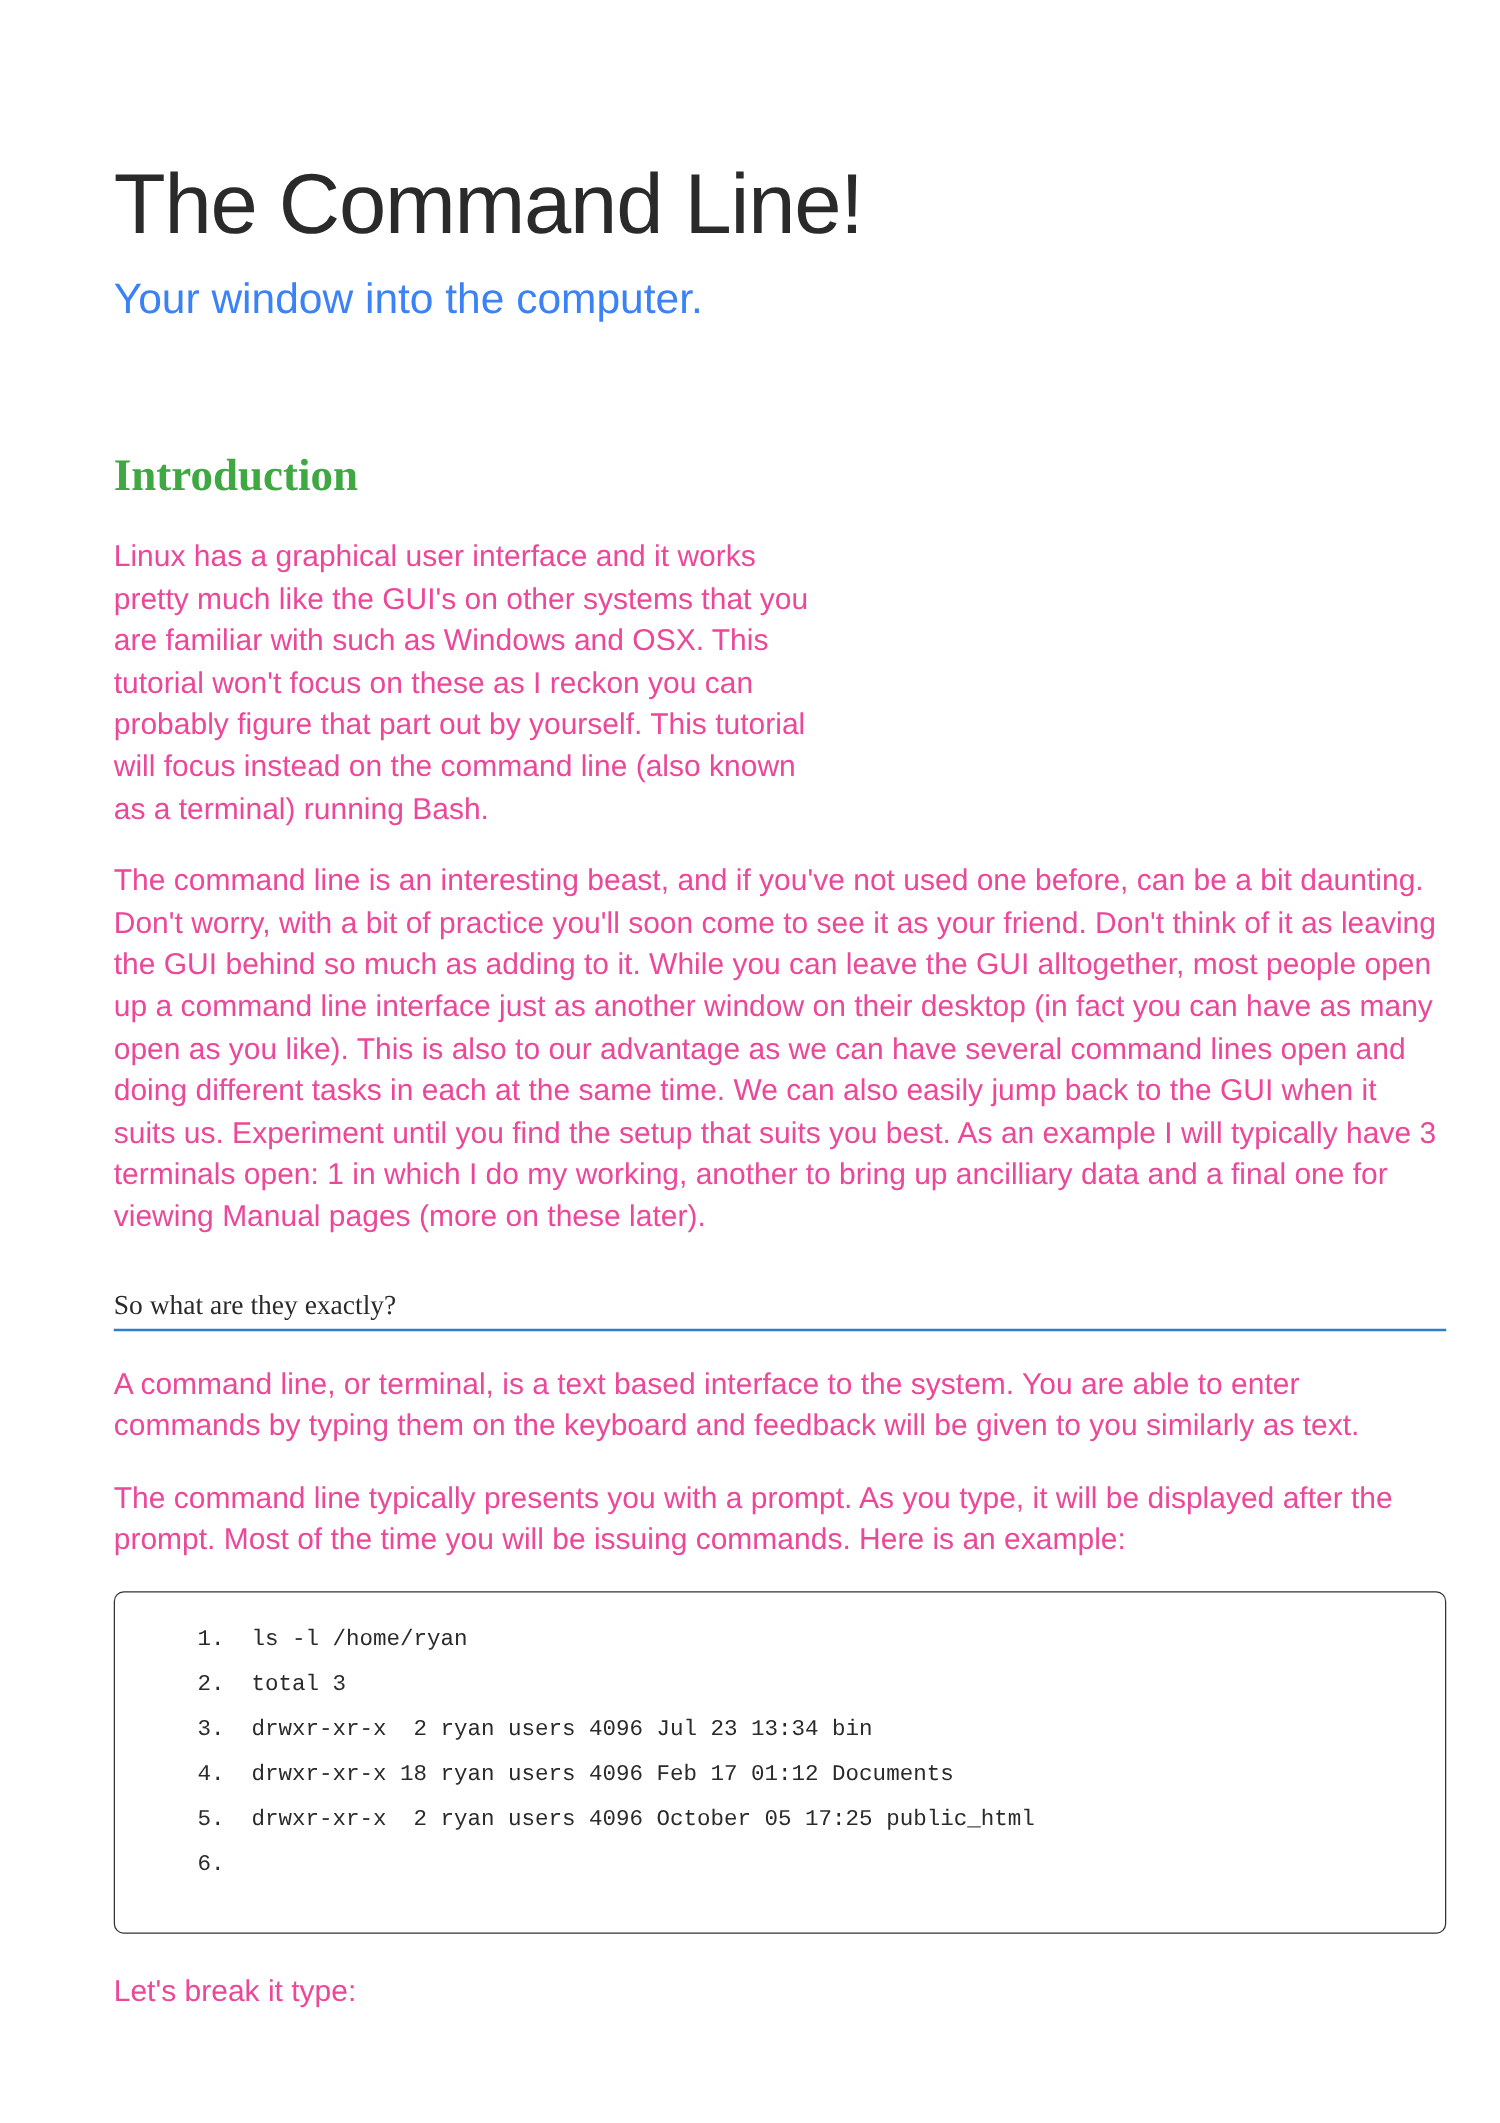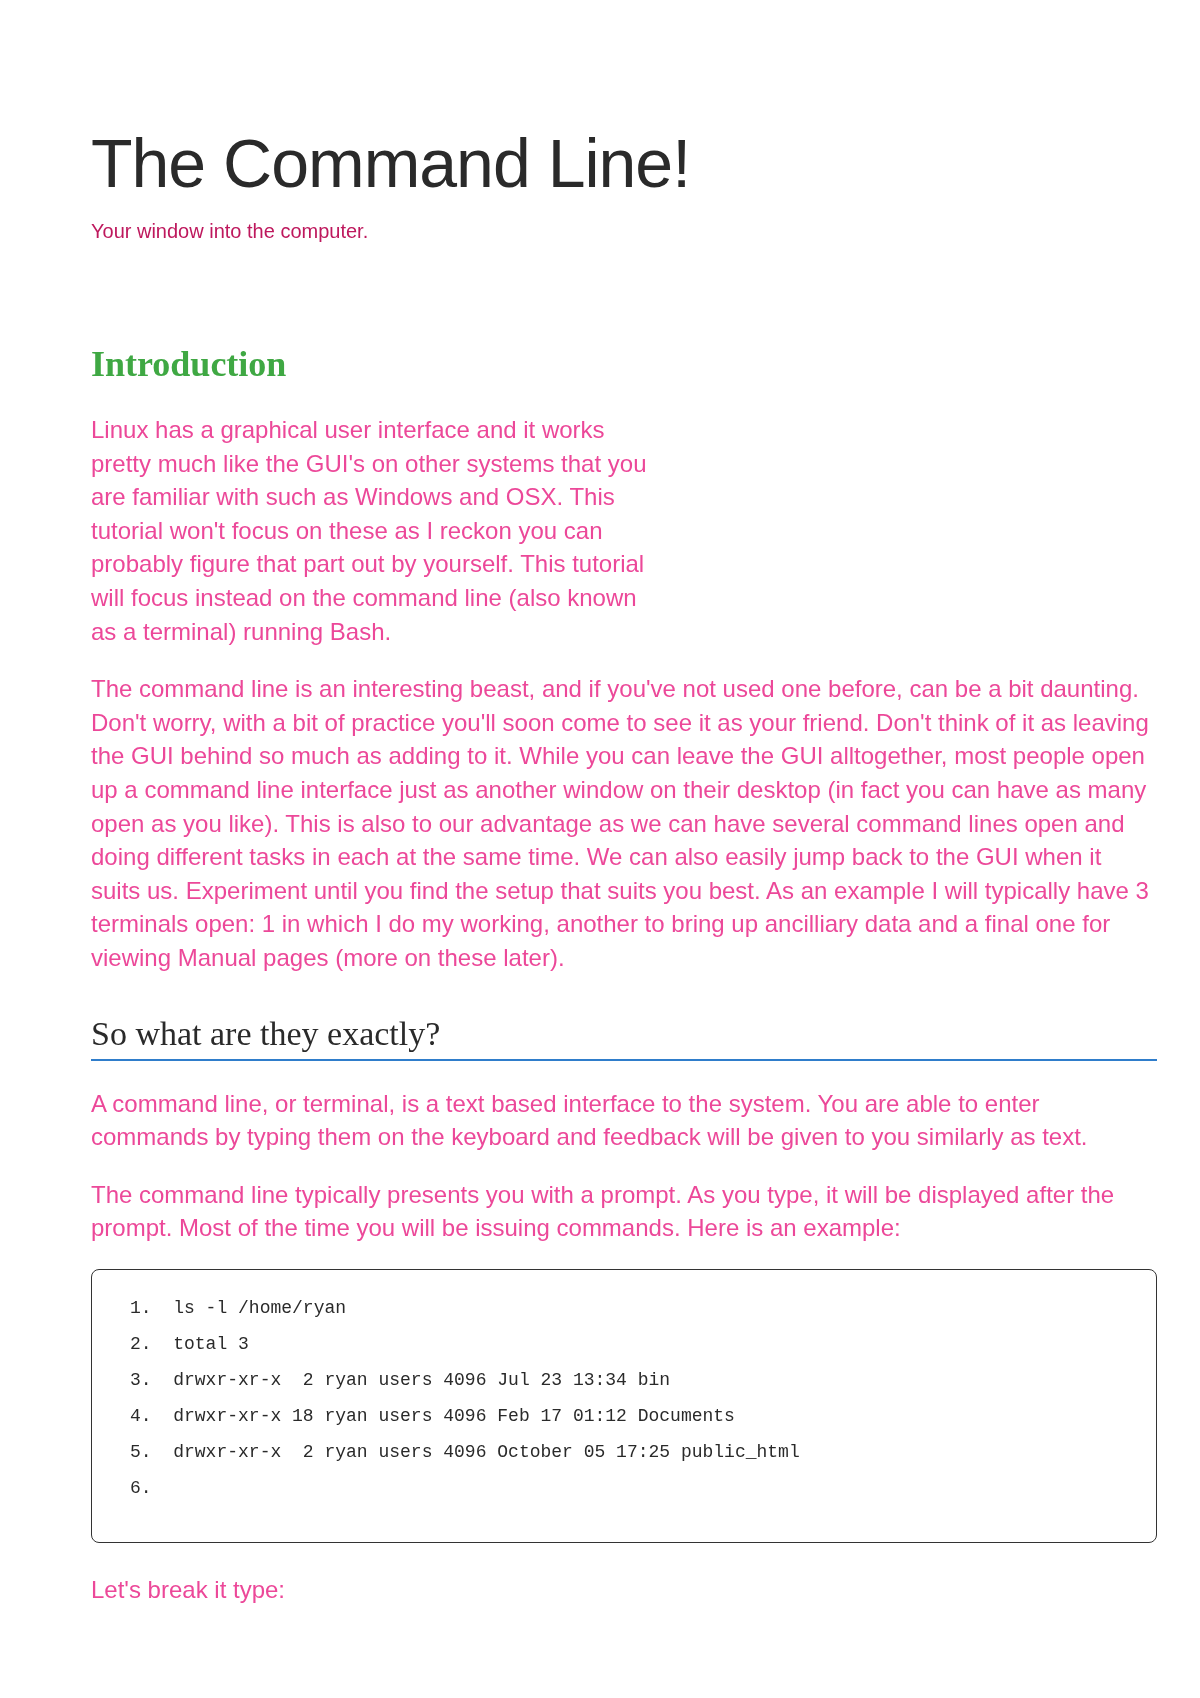--- a/index.html
+++ b/index.html
@@ -16,55 +16,55 @@
     }
     h1 {
       font-size: 68px;
       font-weight: normal;
       color: #2a2a2a;
       margin-top: 50px;
       margin-bottom: 18px;
       letter-spacing: -1px;
     }
     .subtitle {
-      font-size: 20px;
+      font-size: 34px;
       font-weight: normal;
-      color: #be185d;
+      color: #3b82f6;
       margin-bottom: 100px;
     }
     .section-intro {
       font-family: 'Comic Sans MS', 'Chalkboard SE', cursive;
       font-size: 36px;
       font-weight: bold;
       color: #3fa843;
       margin-bottom: 28px;
     }
     .body-text {
       font-size: 24px;
       line-height: 1.4;
       color: #ec4899;
       margin-bottom: 24px;
     }
     .narrow {
       max-width: 560px;
     }
     .section-sub {
       font-family: 'Comic Sans MS', 'Chalkboard SE', cursive;
-      font-size: 34px;
+      font-size: 22px;
       font-weight: normal;
       color: #2a2a2a;
       border-bottom: 2px solid #2F7DCB;
       padding-bottom: 6px;
       margin-top: 40px;
       margin-bottom: 26px;
     }
     .terminal-box {
       border: 1px solid #333333;
       border-radius: 8px;
-      padding: 14px 20px 30px 8px;
+      padding: 14px 20px 30px 36px;
       font-family: 'Courier New', Courier, monospace;
       font-size: 18px;
       color: #2a2a2a;
       margin-top: 10px;
       margin-bottom: 30px;
     }
     .terminal-box ol {
       list-style-position: inside;
       padding-left: 6px;
     }

